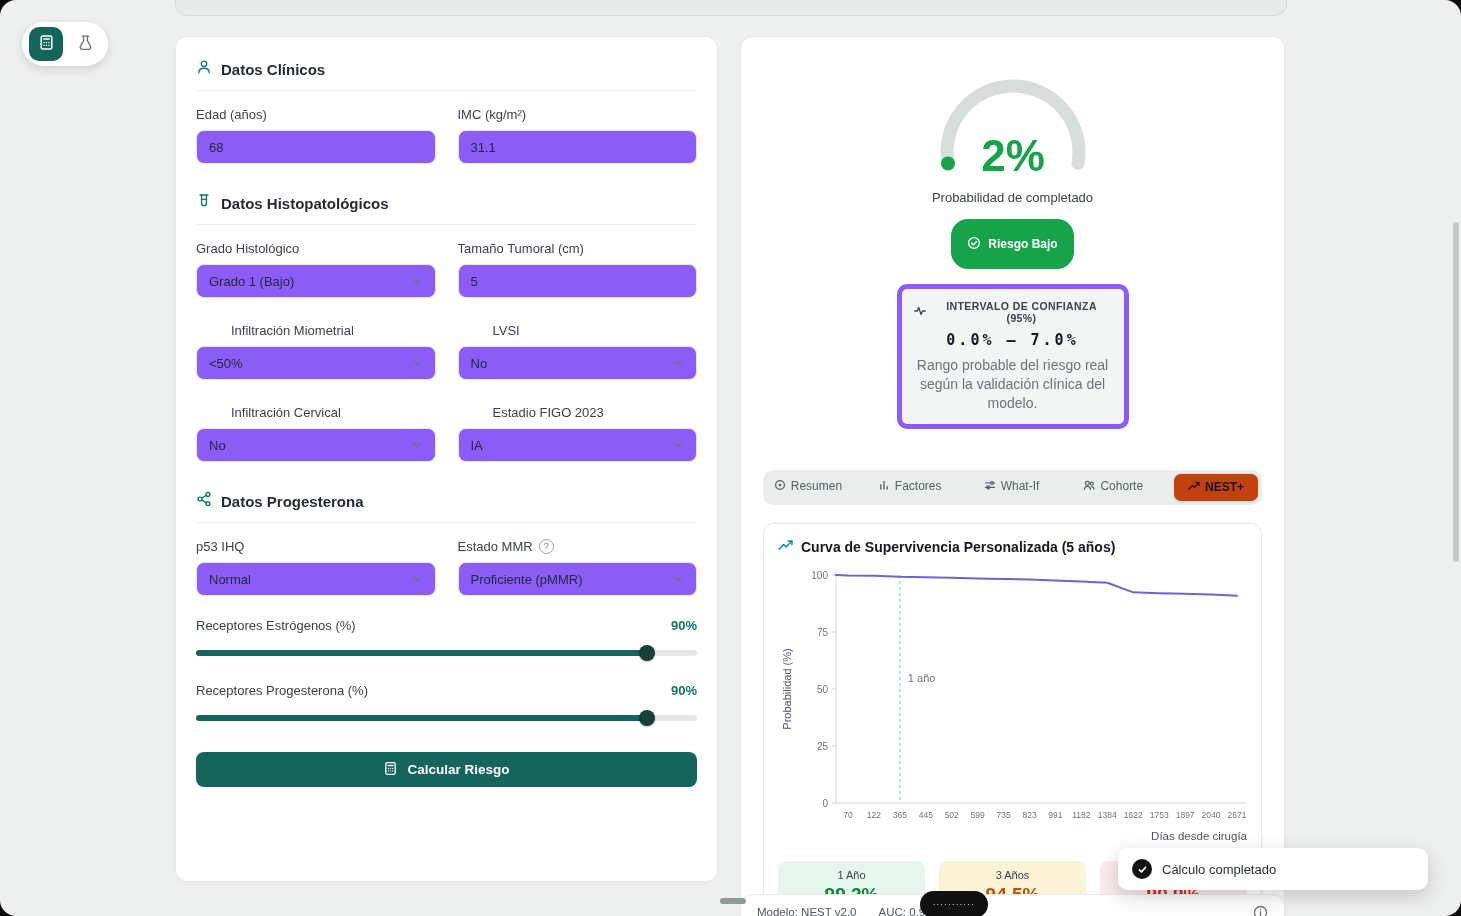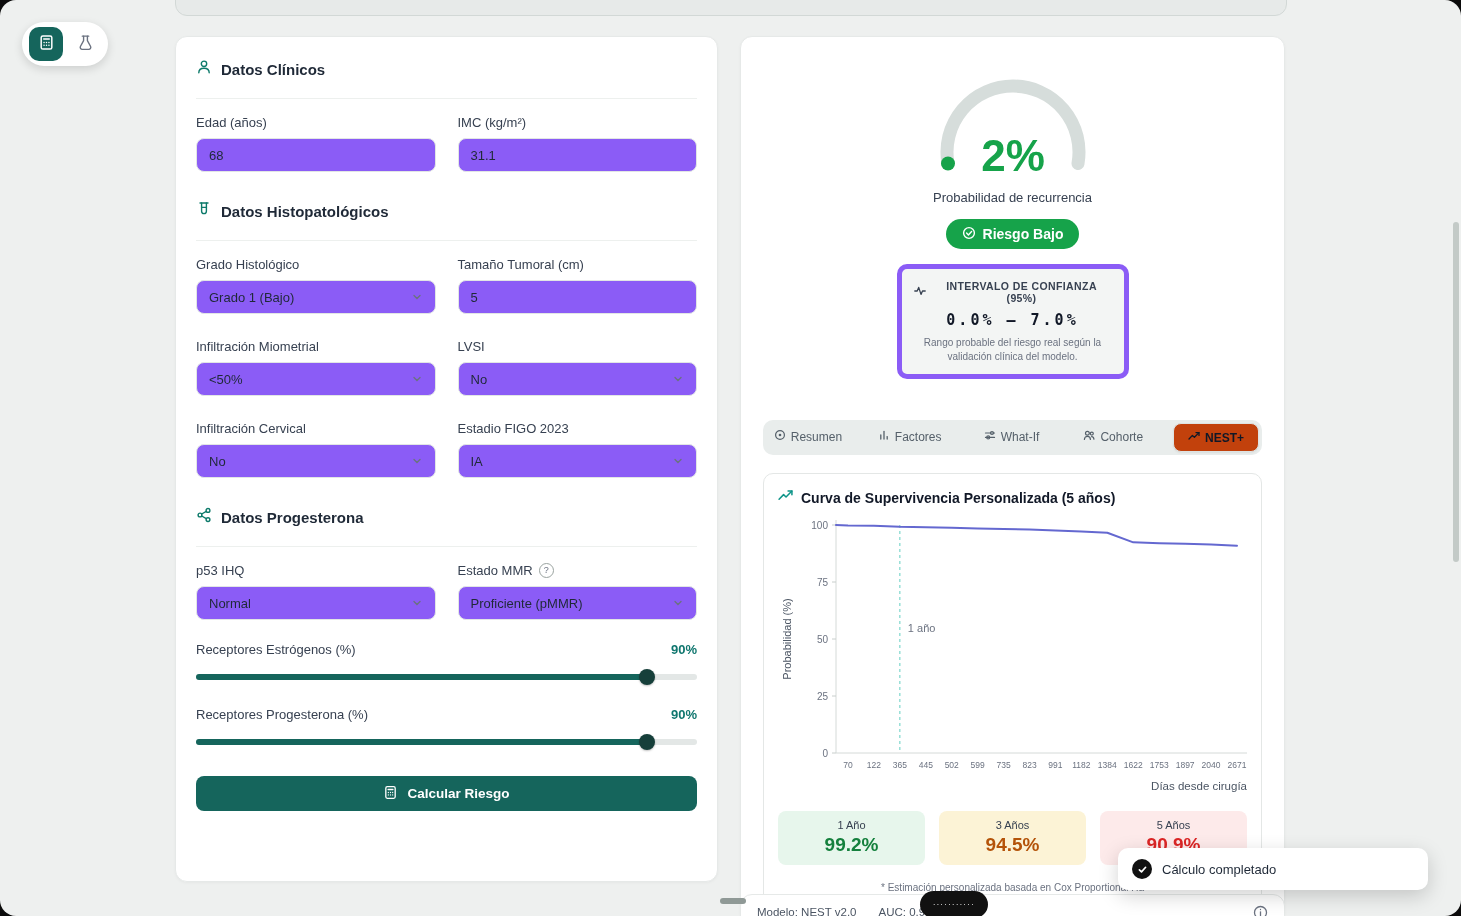--- a/index.html
+++ b/index.html
@@ -12,26 +12,26 @@
   
   .toolbar-pill{position:absolute;left:22px;top:22px;height:44px;background:#fff;border-radius:24px;box-shadow:0 3px 10px rgba(0,0,0,.14);display:flex;align-items:center;gap:6px;padding:0 7px;}
   .calc-btn{width:34px;height:34px;border-radius:10px;background:#15655c;display:flex;align-items:center;justify-content:center;cursor:pointer;}
   .flask-btn{width:32px;height:32px;border-radius:9px;display:flex;align-items:center;justify-content:center;cursor:pointer;}
 
   .card{background:#fff;border:1px solid #e6e9e8;border-radius:12px;box-shadow:0 1px 3px rgba(0,0,0,.04);box-sizing:border-box;}
   .left-card{position:absolute;left:175px;top:36px;width:543px;height:846px;padding:22px 20px;}
   .right-card{position:absolute;left:740px;top:36px;width:545px;padding:20px 22px 16px;}
 
   
-  .section-head{display:flex;align-items:center;gap:9px;padding-bottom:19px;border-bottom:1px solid #edf0ee;text-align:right;}
+  .section-head{display:flex;align-items:center;gap:9px;padding-bottom:11px;border-bottom:1px solid #edf0ee;text-align:right;}
   .section-head .stitle{font-size:15px;font-weight:700;color:#1f2937;}
   .mt-sec{margin-top:29px;}
   .row{display:grid;grid-template-columns:1fr 1fr;column-gap:22px;}
   .flabel{font-size:13px;color:#374151;margin-top:16px;margin-bottom:8px;display:flex;align-items:center;}
-  .mt-row .flabel{margin-top:25px;}
+  .mt-row .flabel{margin-top:25px;margin-left:35px;}
   .tinput,.tselect{height:34px;box-sizing:border-box;background:#8b5cf6;border:1px solid #e2e6e5;border-radius:8px;font-size:13px;color:#1f2937;padding:0 12px;width:100%;display:flex;align-items:center;font-family:"Liberation Sans",sans-serif;}
   input.tinput{outline:none;}
   .tselect{justify-content:space-between;cursor:pointer;}
   .tselect .chev{display:flex;}
   .help-circle{width:13px;height:13px;border:1.2px solid #9aa3a0;border-radius:50%;margin-left:6px;display:inline-flex;align-items:center;justify-content:center;color:#6b7280;font-size:9px;line-height:1;}
   .help-circle::before{content:"?";}
 
   .slider-label-row{display:flex;justify-content:space-between;align-items:baseline;margin-top:22px;}
   .slider-label-row .flabel{margin:0;}
   .slider-val{font-size:13px;font-weight:700;color:#0f766e;}
@@ -40,25 +40,25 @@
   .slider-fill{position:absolute;left:0;top:5px;height:6px;border-radius:4px;background:#15655c;}
   .slider-thumb{position:absolute;top:0;width:16px;height:16px;border-radius:50%;background:#163f3a;box-shadow:0 1px 2px rgba(0,0,0,.25);}
 
   .calc-risk-btn{margin-top:26px;width:100%;height:35px;border:none;border-radius:8px;background:#15655c;color:#fff;font-size:13.5px;font-weight:700;display:flex;align-items:center;justify-content:center;gap:9px;cursor:pointer;font-family:"Liberation Sans",sans-serif;}
 
   
   .gauge-wrap{text-align:center;margin-top:10px;}
   .gauge-text{font-size:44px;font-weight:800;fill:#16a34a;font-family:"Liberation Sans",sans-serif;}
   .risk-caption{text-align:center;font-size:13px;color:#374151;margin-top:4px;}
   .badge-row{display:flex;justify-content:center;margin-top:14px;}
-  .risk-badge{display:inline-flex;align-items:center;gap:7px;background:#16a34a;color:#fff;font-size:14px;font-weight:700;height:30px;padding:0 16px;border-radius:17px;}
+  .risk-badge{display:inline-flex;align-items:center;gap:7px;background:#16a34a;color:#fff;font-size:12px;font-weight:700;height:30px;padding:10px 16px;border-radius:17px;}
   .ci-box{width:232px;margin:15px auto 0;background:#f3f5f4;border:5px solid #8b5cf6;border-radius:10px;padding:11px 12px;text-align:center;box-sizing:border-box;}
   .ci-title{display:flex;align-items:center;justify-content:center;gap:6px;font-size:10.5px;font-weight:700;letter-spacing:.4px;color:#374151;}
   .ci-range{font-family:"DejaVu Sans Mono",monospace;font-size:15px;font-weight:700;color:#111827;letter-spacing:3px;margin-top:7px;}
-  .ci-caption{font-size:10px;color:#6b7280;line-height:1.35;margin:7px auto 0;max-width:196px;}
+  .ci-caption{font-size:14px;color:#6b7280;line-height:1.35;margin:7px auto 0;max-width:196px;}
 
   .tabs{display:flex;margin-top:41px;background:#e9edec;border-radius:10px;padding:3px;gap:18px;}
   .tab{flex:1;height:27px;display:flex;align-items:center;justify-content:center;gap:5px;font-size:12px;color:#55606a;border-radius:8px;cursor:pointer;white-space:nowrap;}
   .tab.active{background:#c2410c;border:1px solid #dfe3e2;color:#111827;font-weight:700;box-shadow:0 1px 2px rgba(0,0,0,.06);}
 
   .chart-card{margin-top:18px;border:1px solid #e4e7e6;border-radius:10px;padding:14px 14px 12px;}
   .chart-title-row{display:flex;align-items:center;gap:8px;}
   .chart-title{font-size:14px;font-weight:700;color:#111827;}
   #survival-svg{display:block;margin-top:6px;}
   #survival-svg text{font-family:"Liberation Sans",sans-serif;}
@@ -296,21 +296,21 @@
 
   <div class="card right-card">
 
     <div class="gauge-wrap">
       <svg width="200" height="115" viewBox="0 0 200 115">
         <path d="M35 96.5 A66 66 0 1 1 165 96.5" fill="none" stroke="#d6dddb" stroke-width="13" stroke-linecap="round"></path>
         <circle cx="35" cy="96.5" r="7" fill="#16a34a"></circle>
         <text x="100" y="104" text-anchor="middle" class="gauge-text">2%</text>
       </svg>
     </div>
-    <div class="risk-caption">Probabilidad de recurrencia</div>
+    <div class="risk-caption">Probabilidad de completado</div>
 
     <div class="badge-row">
       <div class="risk-badge">
         <span>
           <svg width="14" height="14" viewBox="0 0 14 14" fill="none" stroke="#ffffff" stroke-width="1.4" stroke-linecap="round" stroke-linejoin="round">
             <circle cx="7" cy="7" r="5.4"></circle>
               <polyline points="4.6,7.1 6.4,8.9 9.6,5.5"></polyline>
           </svg>
         </span>
         <span>Riesgo Bajo</span>

